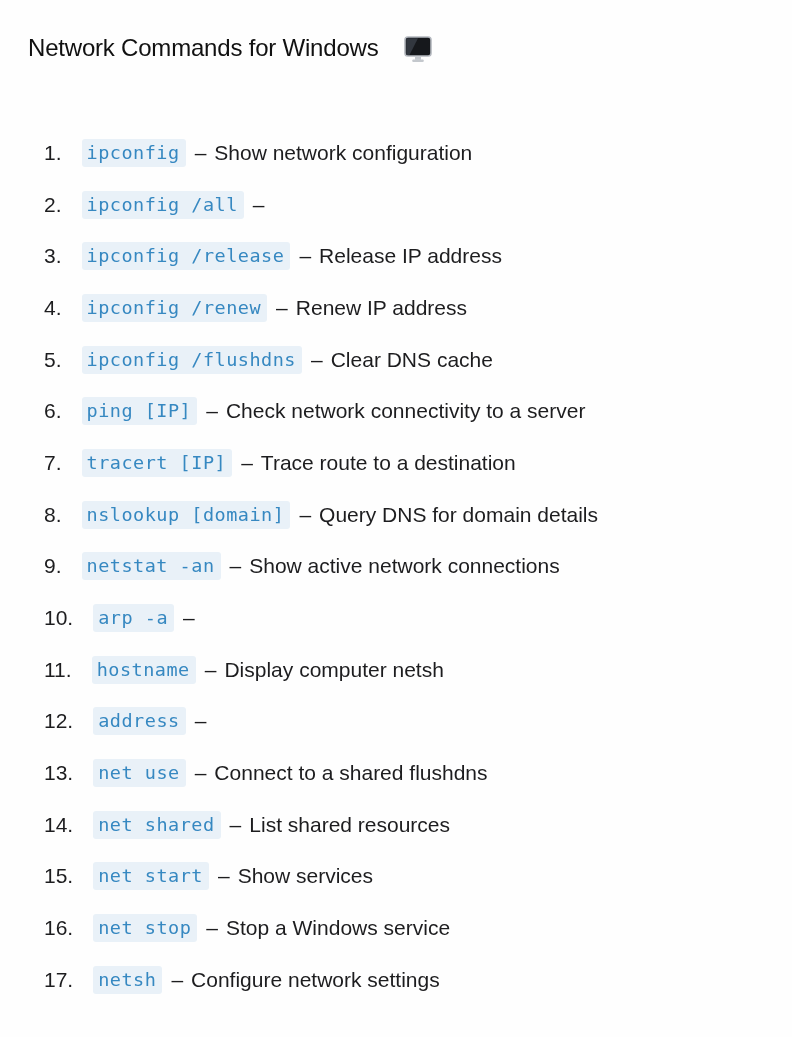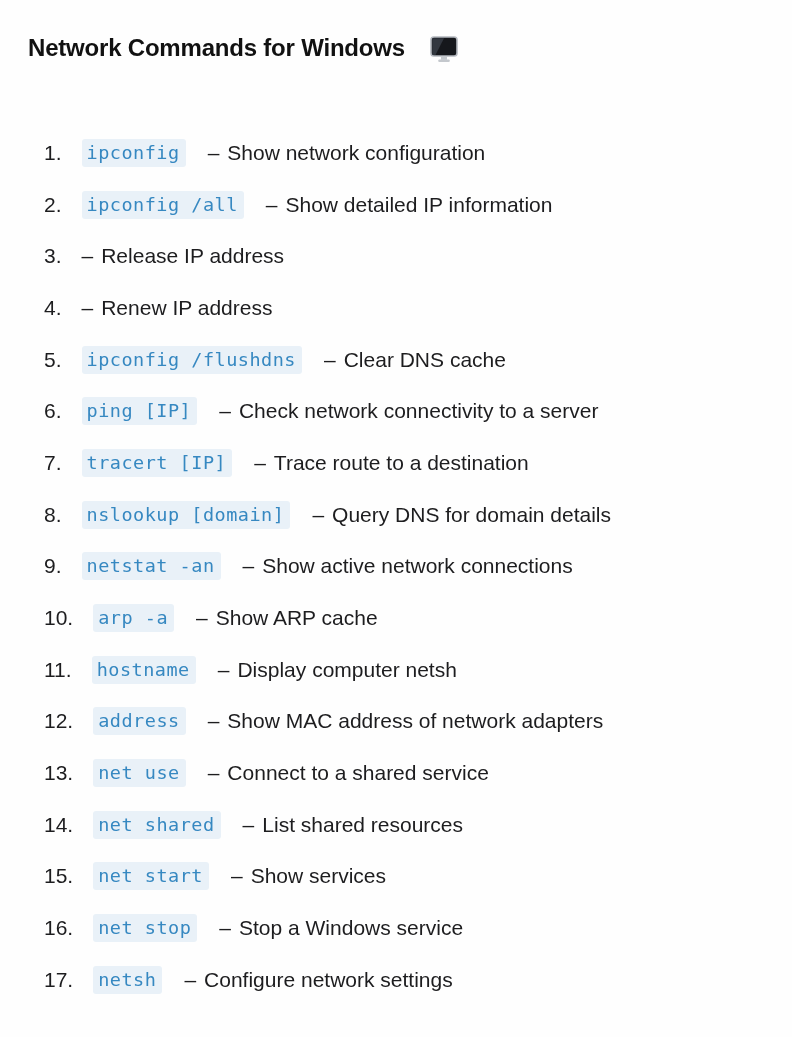--- a/index.html
+++ b/index.html
@@ -17,21 +17,21 @@
     font-family: "Liberation Sans", "DejaVu Sans", sans-serif;
     color: var(--body-text);
     position: relative;
     overflow: hidden;
   }
   .title {
     position: absolute;
     left: 28px;
     top: 34px;
     font-size: 24px;
-    font-weight: 700;
+    font-weight: 400;
     letter-spacing: -0.2px;
     color: #111;
     display: flex;
     align-items: center;
     gap: 25px;
     white-space: nowrap;
   }
   .title .emoji-icon { display: inline-flex; align-items: center; transform: translateY(1px); }
   ol.command-list {
     position: absolute;
@@ -54,21 +54,21 @@
     color: var(--body-text);
     margin-right: 20px;
   }
   .cmd {
     font-family: "DejaVu Sans Mono", "Liberation Mono", monospace;
     font-size: 18.5px;
     color: var(--cmd-color);
     background: var(--cmd-bg);
     padding: 3px 6px 4px 5px;
     border-radius: 3px;
-    margin-right: 22px;
+    margin-right: 9px;
     white-space: pre;
     letter-spacing: 0.5px;
   }
   .sep { margin-right: 8px; color: var(--body-text); }
   .desc { color: var(--body-text); }
 </style>
 </head>
 <body>
 
 <div class="title">
@@ -88,31 +88,32 @@
     <span class="num">1.</span>
     <span class="cmd">ipconfig</span>
     <span class="sep">–</span>
     <span class="desc">Show network configuration</span>
   </li>
 
   <li>
     <span class="num">2.</span>
     <span class="cmd">ipconfig /all</span>
     <span class="sep">–</span>
-    <span class="desc">Show detailed IP information</span>
   </li>
 
   <li>
     <span class="num">3.</span>
+    <span class="cmd">ipconfig /release</span>
     <span class="sep">–</span>
     <span class="desc">Release IP address</span>
   </li>
 
   <li>
     <span class="num">4.</span>
+    <span class="cmd">ipconfig /renew</span>
     <span class="sep">–</span>
     <span class="desc">Renew IP address</span>
   </li>
 
   <li>
     <span class="num">5.</span>
     <span class="cmd">ipconfig /flushdns</span>
     <span class="sep">–</span>
     <span class="desc">Clear DNS cache</span>
   </li>
@@ -142,42 +143,40 @@
     <span class="num">9.</span>
     <span class="cmd">netstat -an</span>
     <span class="sep">–</span>
     <span class="desc">Show active network connections</span>
   </li>
 
   <li>
     <span class="num">10.</span>
     <span class="cmd">arp -a</span>
     <span class="sep">–</span>
-    <span class="desc">Show ARP cache</span>
   </li>
 
   <li>
     <span class="num">11.</span>
     <span class="cmd">hostname</span>
     <span class="sep">–</span>
     <span class="desc">Display computer netsh</span>
   </li>
 
   <li>
     <span class="num">12.</span>
     <span class="cmd">address</span>
     <span class="sep">–</span>
-    <span class="desc">Show MAC address of network adapters</span>
   </li>
 
   <li>
     <span class="num">13.</span>
     <span class="cmd">net use</span>
     <span class="sep">–</span>
-    <span class="desc">Connect to a shared service</span>
+    <span class="desc">Connect to a shared flushdns</span>
   </li>
 
   <li>
     <span class="num">14.</span>
     <span class="cmd">net shared</span>
     <span class="sep">–</span>
     <span class="desc">List shared resources</span>
   </li>
 
   <li>

